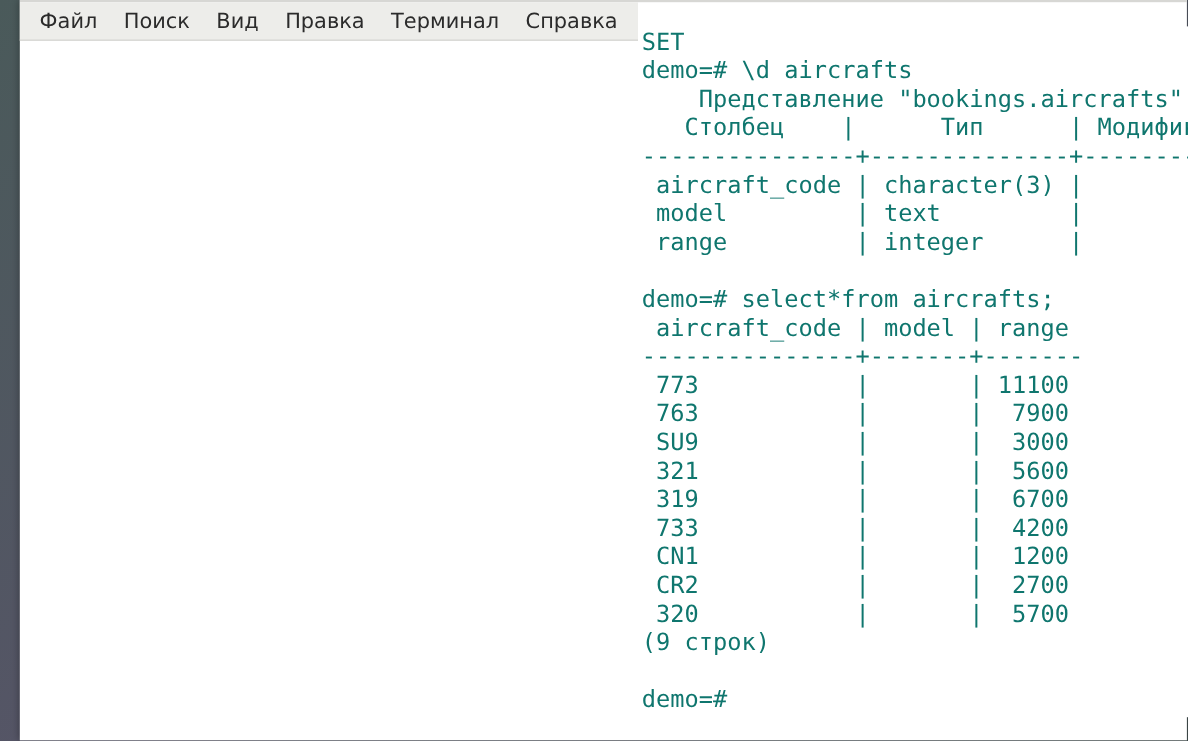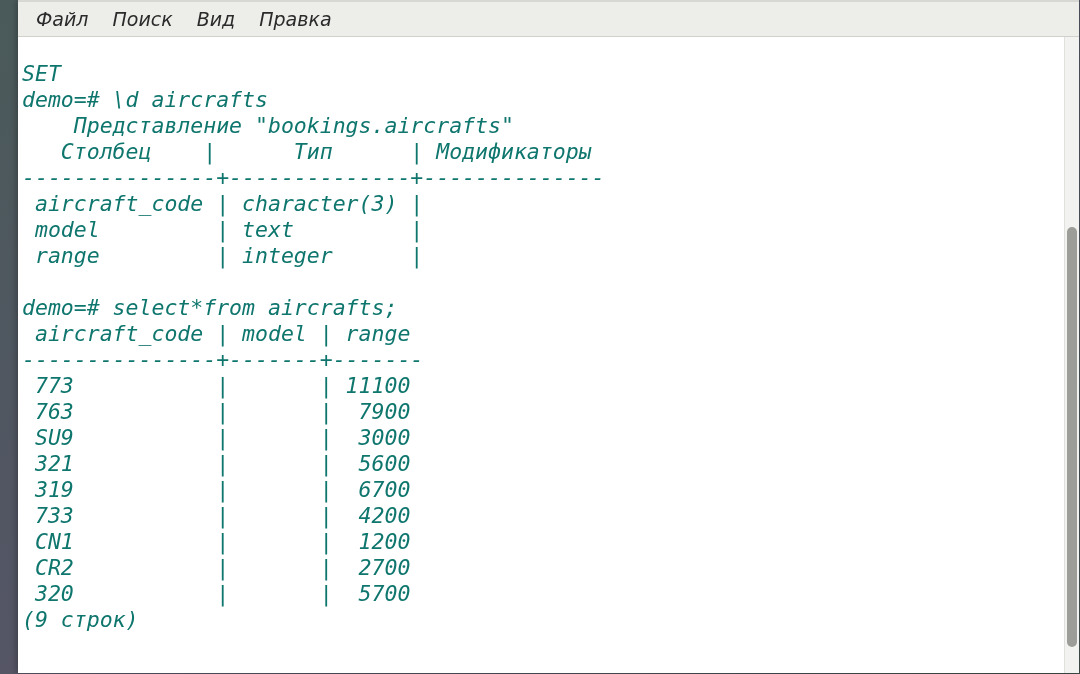--- a/index.html
+++ b/index.html
@@ -13,23 +13,22 @@
   }
   .window {
     position: absolute;
     left: 18px;
     top: 0;
     right: 1px;
     bottom: 1px;
     background: #ffffff;
     box-shadow: -2px 0 6px rgba(0,0,0,0.25);
     display: flex;
-    flex-direction: column;
+    flex-direction: row;
     border-top: 2px solid #d7d7d4;
-    font-style: italic;
   }
   .menubar {
     height: 34px;
     background: #ededea;
     border-bottom: 1px solid #d0d0cc;
     display: flex;
     align-items: center;
     padding: 0 6px;
     font-size: 19px;
     color: #2b2b2b;
@@ -75,20 +74,22 @@
 </head>
 <body>
 
 <div class="window">
 
   <div class="menubar">
     <span class="menu-item">Файл</span>
     <span class="menu-item">Поиск</span>
     <span class="menu-item">Вид</span>
     <span class="menu-item">Правка</span>
+    <span class="menu-item">Терминал</span>
+    <span class="menu-item">Справка</span>
   </div>
 
   <div class="terminal-wrap">
     <pre class="terminal" id="terminal">SET
 demo=# \d aircrafts
     Представление "bookings.aircrafts"
    Столбец    |      Тип      | Модификаторы 
 ---------------+--------------+--------------
  aircraft_code | character(3) | 
  model         | text         | 

